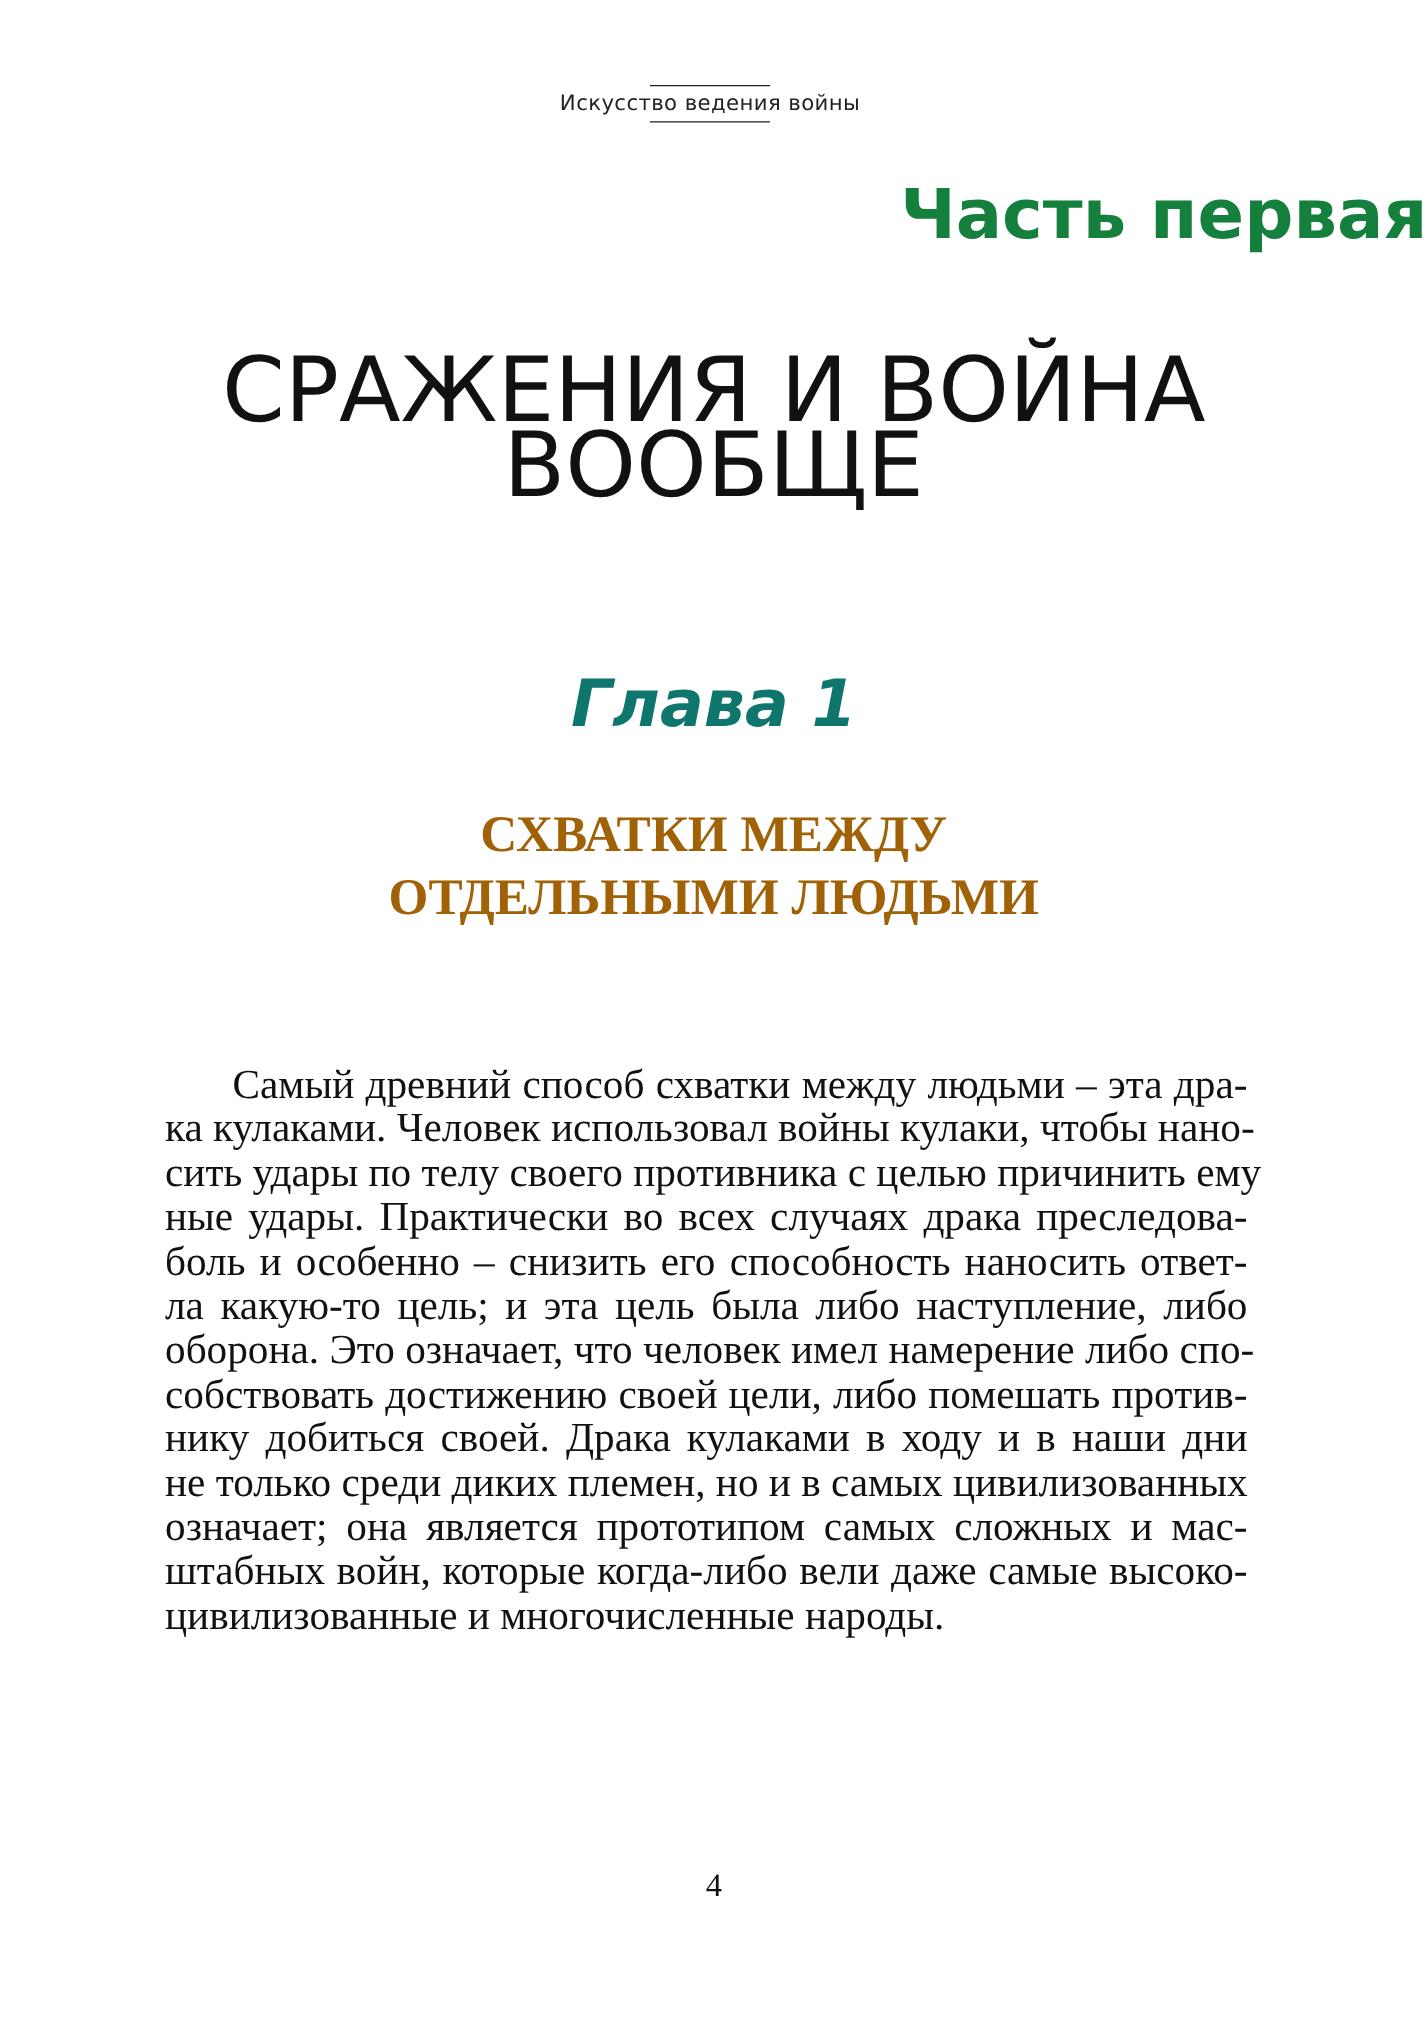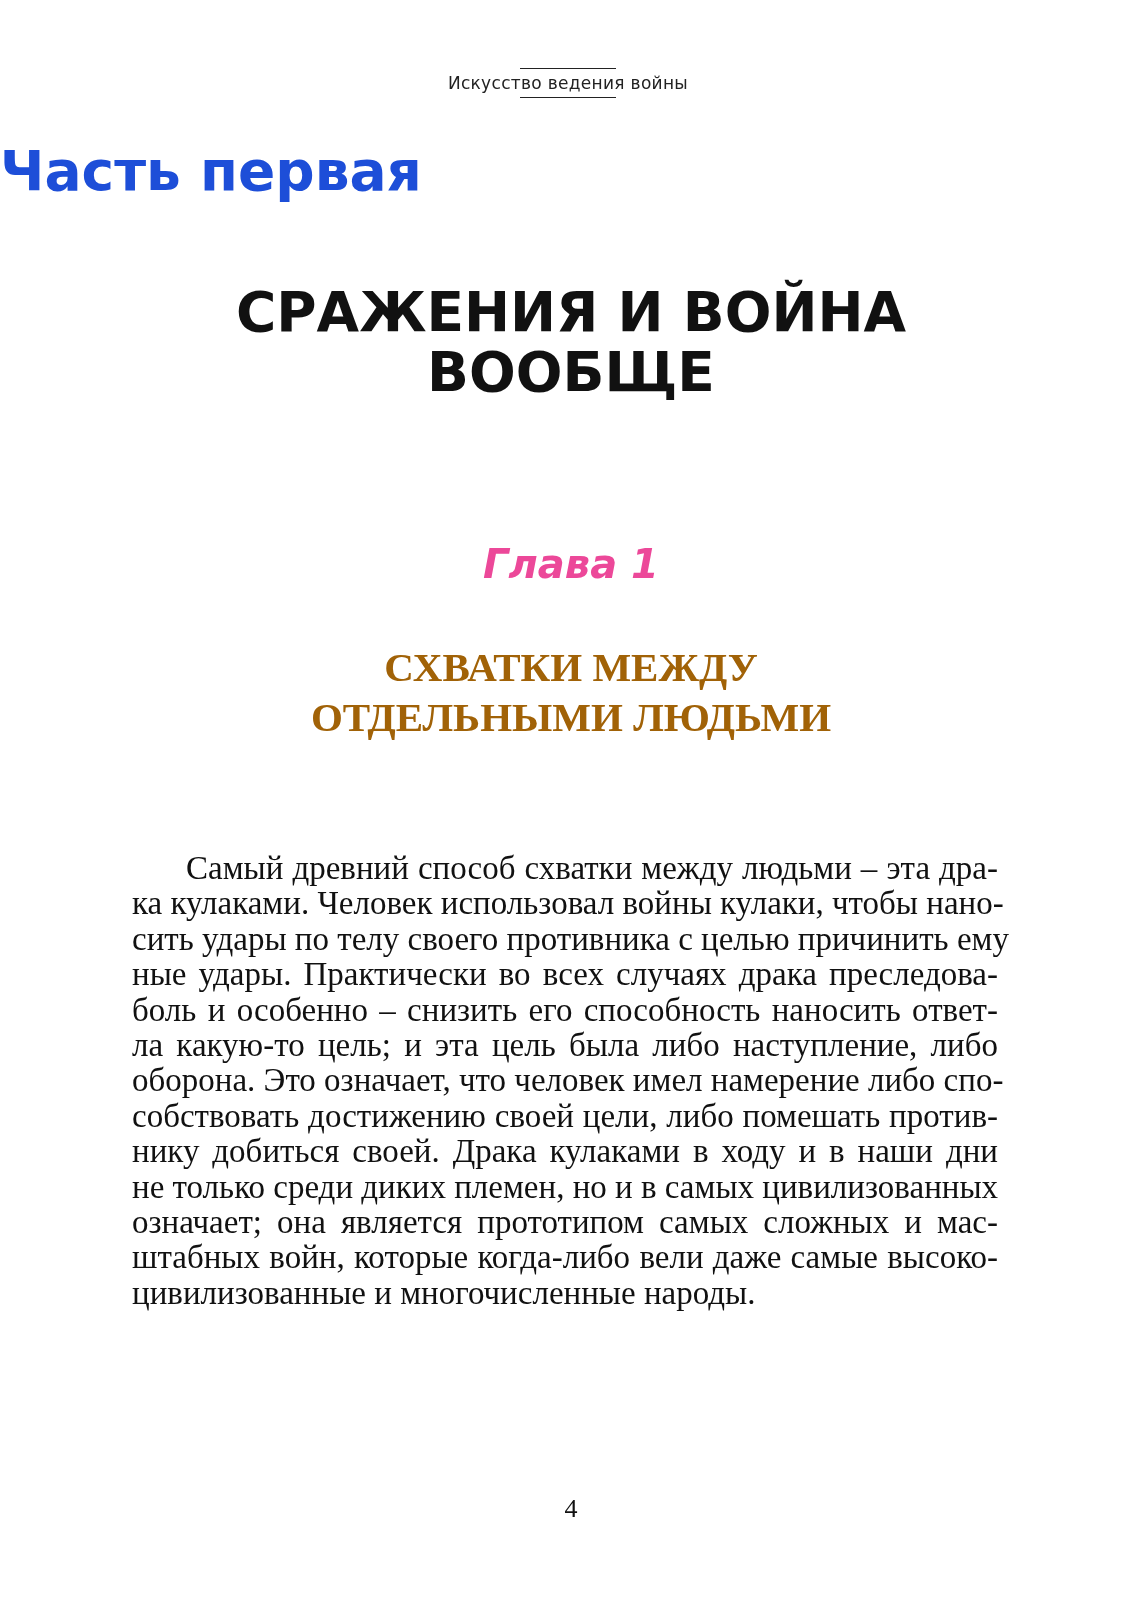--- a/index.html
+++ b/index.html
@@ -35,51 +35,51 @@
       font-size: 17px;
       letter-spacing: 0.3px;
       color: #222;
       white-space: nowrap;
     }
     .part-title {
       position: absolute;
       top: 138px;
       left: 0;
       width: 1142px;
-      text-align: left;
+      text-align: right;
       font-family: "DejaVu Sans", sans-serif;
       font-weight: bold;
       font-size: 55px;
       line-height: 66px;
-      color: #1d4ed8;
+      color: #15803d;
     }
     .part-subtitle {
       position: absolute;
       top: 282px;
       left: 0;
       width: 1142px;
       text-align: center;
       font-family: "DejaVu Sans", sans-serif;
-      font-weight: bold;
-      font-size: 55px;
+      font-weight: normal;
+      font-size: 72px;
       line-height: 60px;
       color: #111;
     }
     .chapter-number {
       position: absolute;
       top: 538px;
       left: 0;
       width: 1142px;
       text-align: center;
       font-family: "DejaVu Sans", sans-serif;
       font-weight: bold;
       font-style: italic;
-      font-size: 40px;
+      font-size: 52px;
       line-height: 52px;
-      color: #ec4899;
+      color: #0f766e;
     }
     .chapter-title {
       position: absolute;
       top: 642px;
       left: 0;
       width: 1142px;
       text-align: center;
       font-family: Liberation Serif, serif;
       font-weight: bold;
       font-size: 41px;

